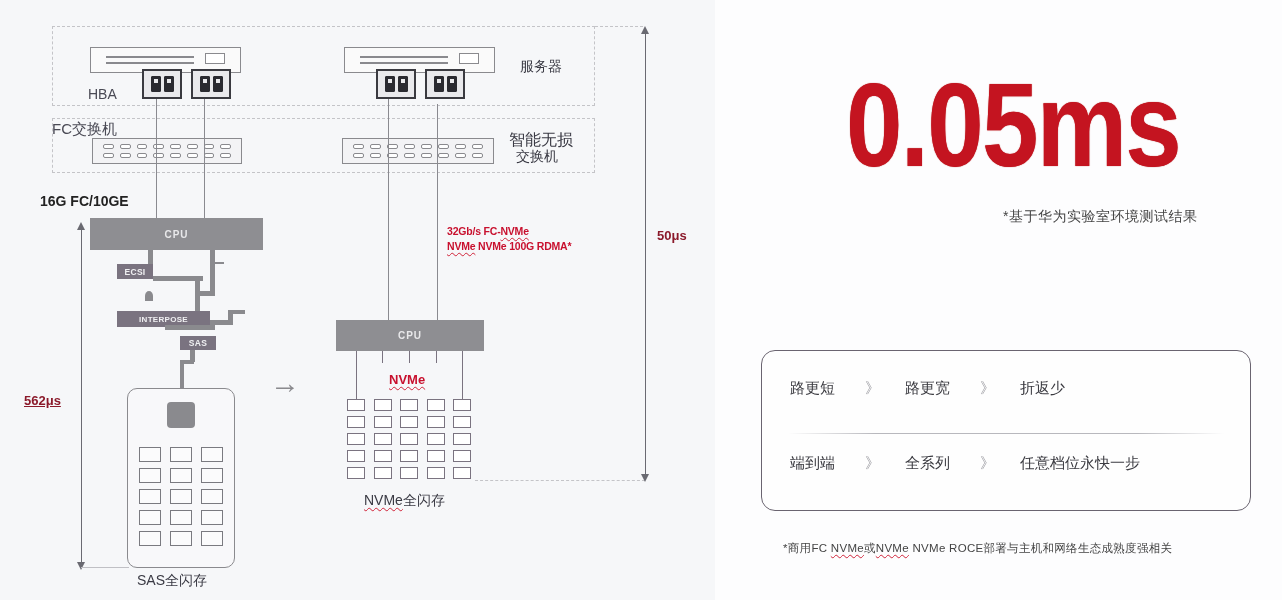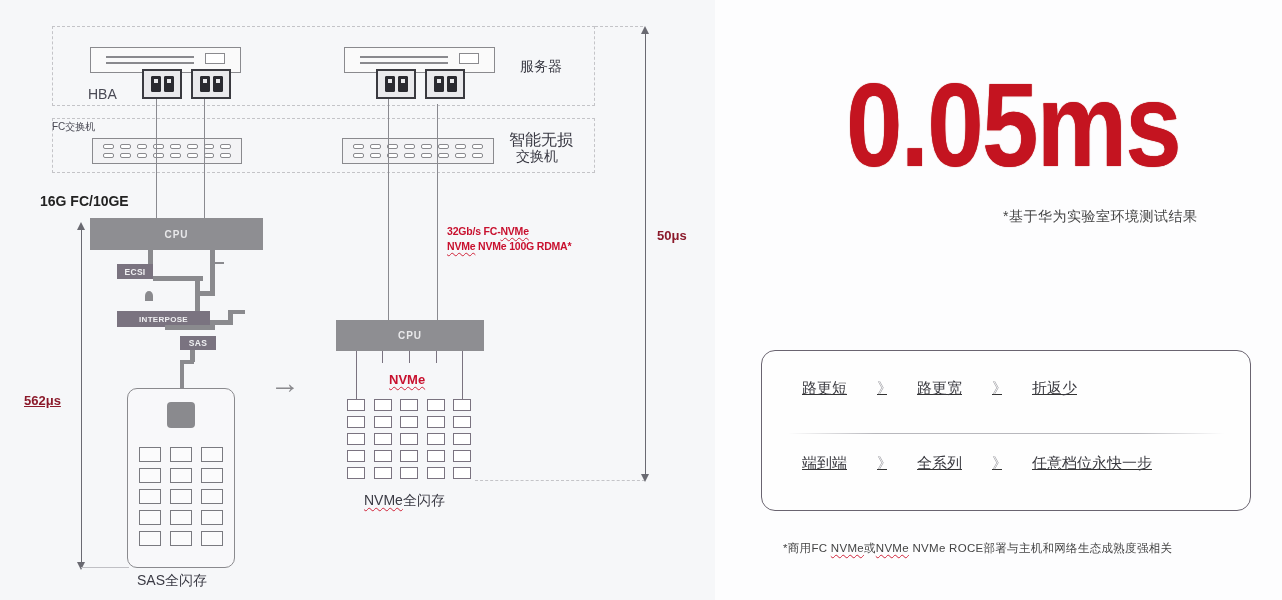--- a/index.html
+++ b/index.html
@@ -57,21 +57,21 @@
     position:absolute; left:846px; top:66px; font-size:118px; font-weight:bold; color:#c41420;
     font-family:"Liberation Sans Narrow", "Liberation Sans", sans-serif;
     transform:scaleX(0.86); transform-origin:left top; letter-spacing:-2px; line-height:1;
     text-shadow:0 0 1px #a00;
   }
   .note { position:absolute; font-size:13px; color:#444; white-space:nowrap; letter-spacing:0.5px; }
   .feature-box {
     position:absolute; left:761px; top:350px; width:490px; height:161px;
     border:1.5px solid #6a6470; border-radius:14px; box-sizing:border-box; background:#fefefe;
   }
-  .feature-row { position:absolute; left:12px; right:0; display:flex; align-items:flex-end;text-decoration:underline; }
+  .feature-row { position:absolute; left:0; right:0; display:flex; align-items:flex-end; }
   .feature-item { font-size:15px; color:#3a3a40; white-space:nowrap; }
   .feature-sep { font-size:15px; color:#9a9aa0; margin:0 30px; letter-spacing:-5px; }
   .feature-divider { position:absolute; left:26px; right:26px; top:82px; height:1px; background:linear-gradient(90deg, rgba(180,180,185,0), #b8b8bd 20%, #b8b8bd 80%, rgba(180,180,185,0)); }
 </style>
 </head>
 <body>
 
 <div class="left-bg"></div>
 <div class="right-bg"></div>
 
@@ -87,21 +87,21 @@
 <div class="hba" style="left:142px; top:69px;">
     <div class="port"></div>
     <div class="port"></div>
   </div>
 <div class="hba" style="left:191px; top:69px;">
     <div class="port"></div>
     <div class="port"></div>
   </div>
 <div class="label" style="left:88px; top:86px; font-size:14px; color:#4a4a55;">HBA</div>
 
-<div class="label" style="left:52px; top:120px; font-size:10px; color:#4a4a55;">FC交换机</div>
+<div class="label" style="left:52px; top:120px; font-size:15px; color:#4a4a55;">FC交换机</div>
 <div class="switch" style="left:92px; top:138px; width:150px; height:26px;">
   <div class="p"></div>
     <div class="p"></div>
     <div class="p"></div>
     <div class="p"></div>
     <div class="p"></div>
     <div class="p"></div>
     <div class="p"></div>
     <div class="p"></div>
   <div class="p"></div>

